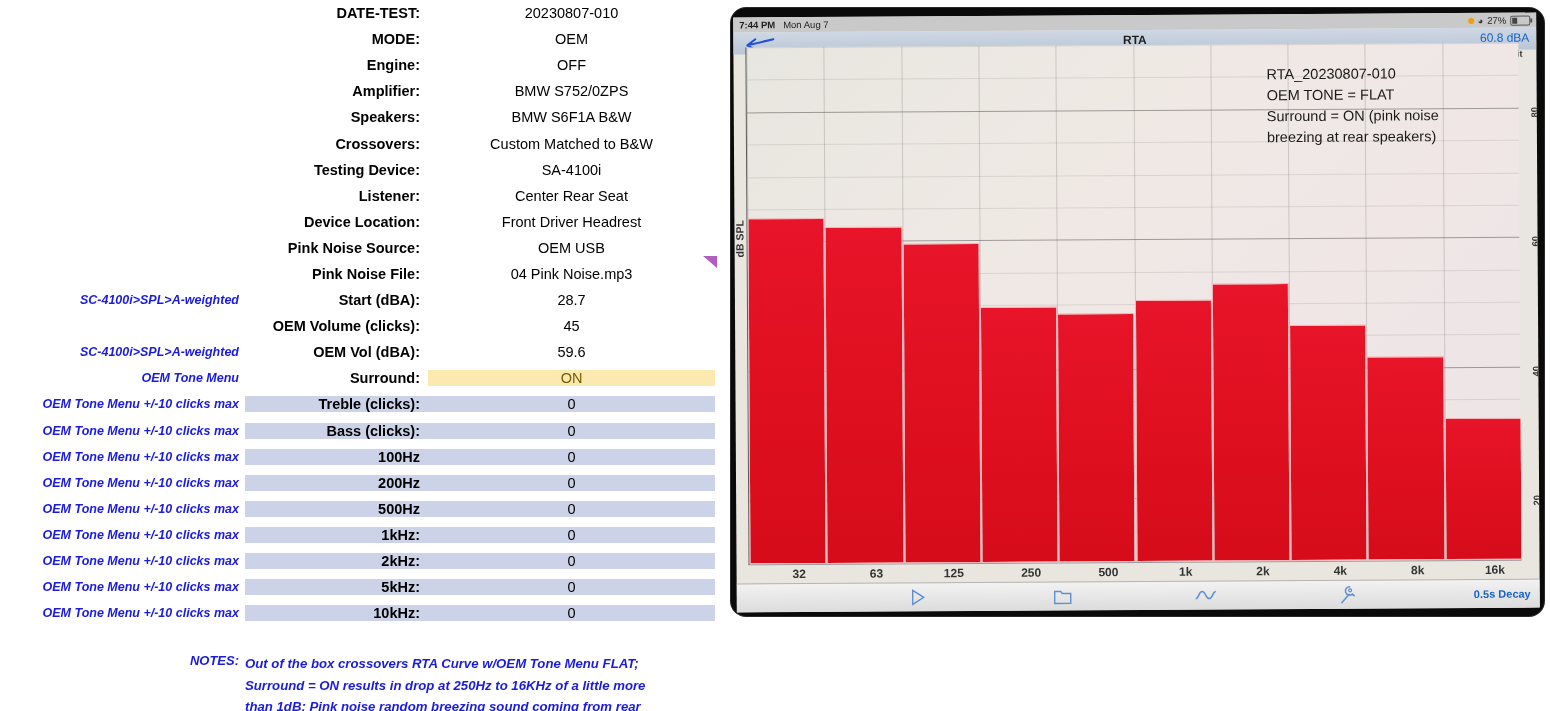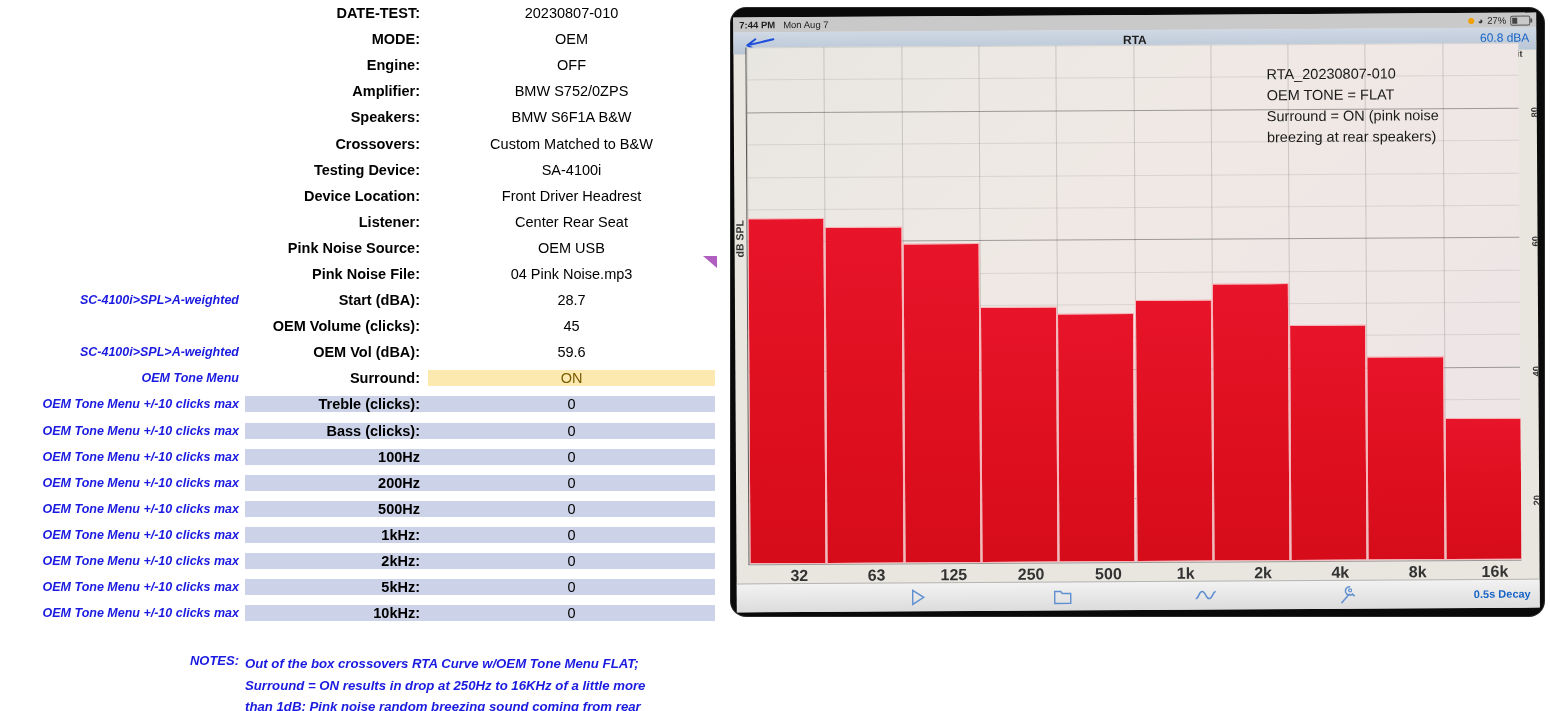--- a/index.html
+++ b/index.html
@@ -166,21 +166,21 @@
     position:absolute;right:0;
     font-size:9.5px;font-weight:bold;color:#333;
     transform:rotate(-90deg);transform-origin:right center;
     white-space:nowrap;
   }
   #xaxis{
     position:absolute;left:12px;right:18px;bottom:30px;height:15px;
   }
   #xaxis .xtick{
     position:absolute;top:0;text-align:center;
-    font-size:16px;font-weight:bold;color:#333;
+    font-size:12px;font-weight:bold;color:#333;
     transform:translateX(-50%);
   }
   #annot{
     position:absolute;left:520px;top:20px;
     font-size:14.5px;line-height:21px;color:#1a1a1a;
     white-space:nowrap;
   }
   
   #toolbar{
     position:absolute;left:0;right:0;bottom:0;height:28px;
@@ -233,27 +233,27 @@
         <div class="label-col">Crossovers:</div>
         <div class="value-col">Custom Matched to B&amp;W</div>
       </div>
       <div class="row">
         <div class="note-col"></div>
         <div class="label-col">Testing Device:</div>
         <div class="value-col">SA-4100i</div>
       </div>
       <div class="row">
         <div class="note-col"></div>
+        <div class="label-col">Listener:</div>
+        <div class="value-col">Center Rear Seat</div>
+      </div>
+      <div class="row">
+        <div class="note-col"></div>
         <div class="label-col">Device Location:</div>
         <div class="value-col">Front Driver Headrest</div>
-      </div>
-      <div class="row">
-        <div class="note-col"></div>
-        <div class="label-col">Listener:</div>
-        <div class="value-col">Center Rear Seat</div>
       </div>
       <div class="row">
         <div class="note-col"></div>
         <div class="label-col">Pink Noise Source:</div>
         <div class="value-col">OEM USB</div>
       </div>
       <div class="row">
         <div class="note-col"></div>
         <div class="label-col">Pink Noise File:</div>
         <div class="value-col">04 Pink Noise.mp3</div>

